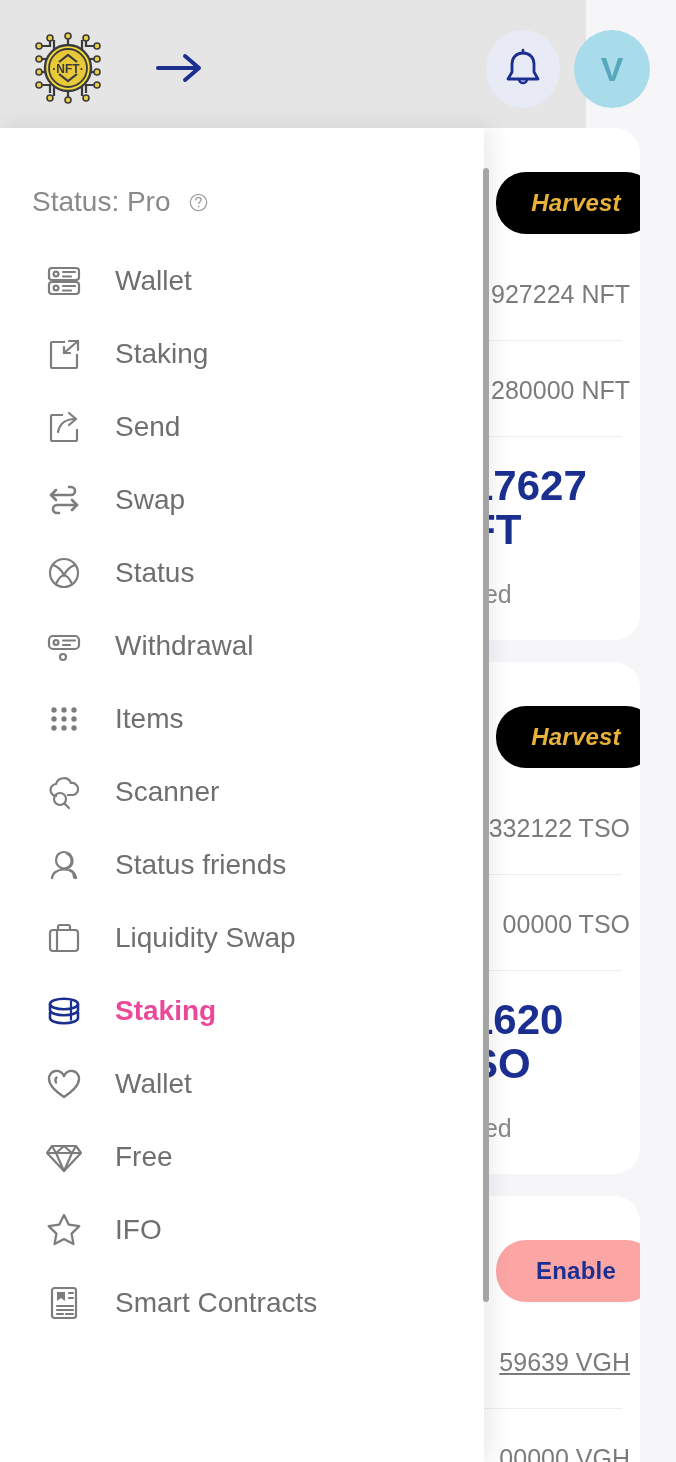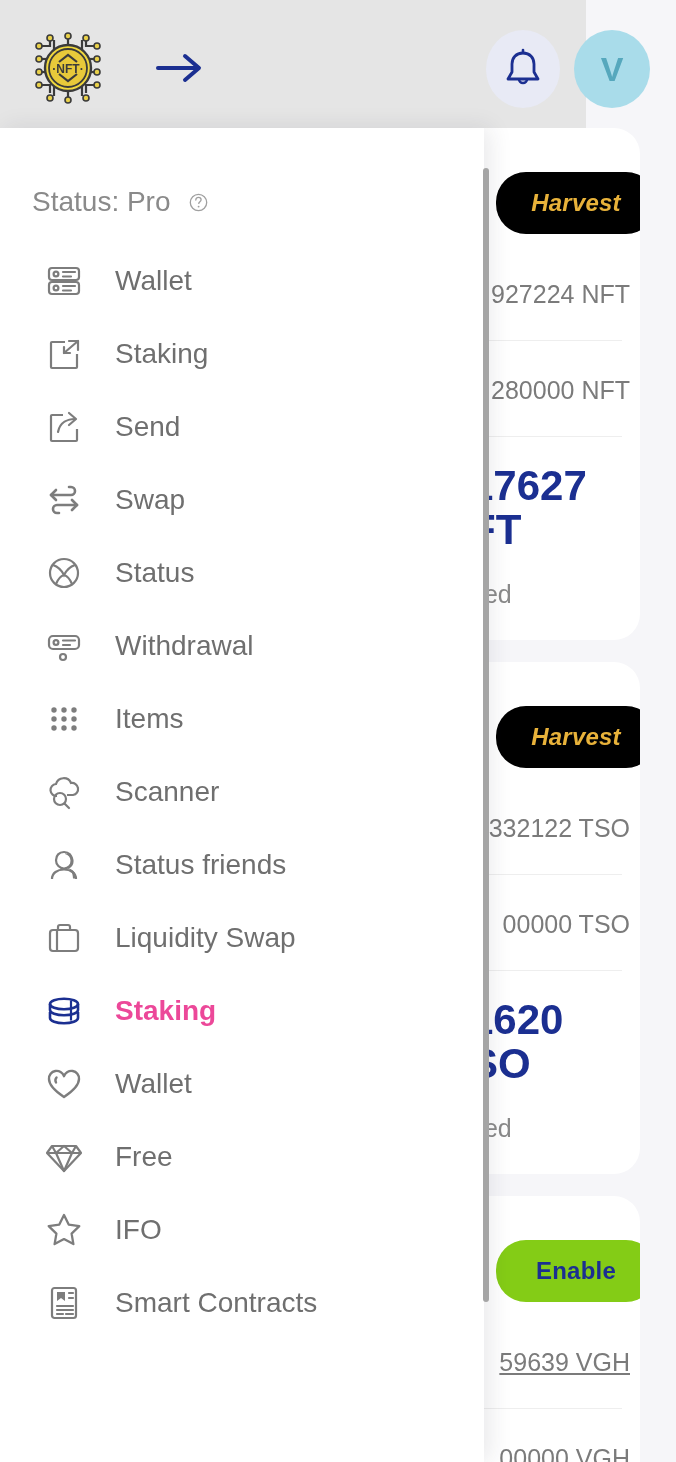--- a/index.html
+++ b/index.html
@@ -74,21 +74,21 @@
 
   .pill {
     position: absolute;
     border-radius: 30px;
     display: flex; align-items: center; justify-content: center;
     font-size: 24px;
     font-weight: bold;
     letter-spacing: 0.2px;
   }
   .pill-harvest { background: #000000; color: #e8b23a; font-style: italic; }
-  .pill-enable  { background: #84cc16; color: #1b2f91; }
+  .pill-enable  { background: #fca5a5; color: #1b2f91; }
 
   .row-val {
     position: absolute;
     font-size: 25px;
     color: #7b7b7b;
     white-space: nowrap;
     text-align: right;
   }
   .divider {
     position: absolute;

